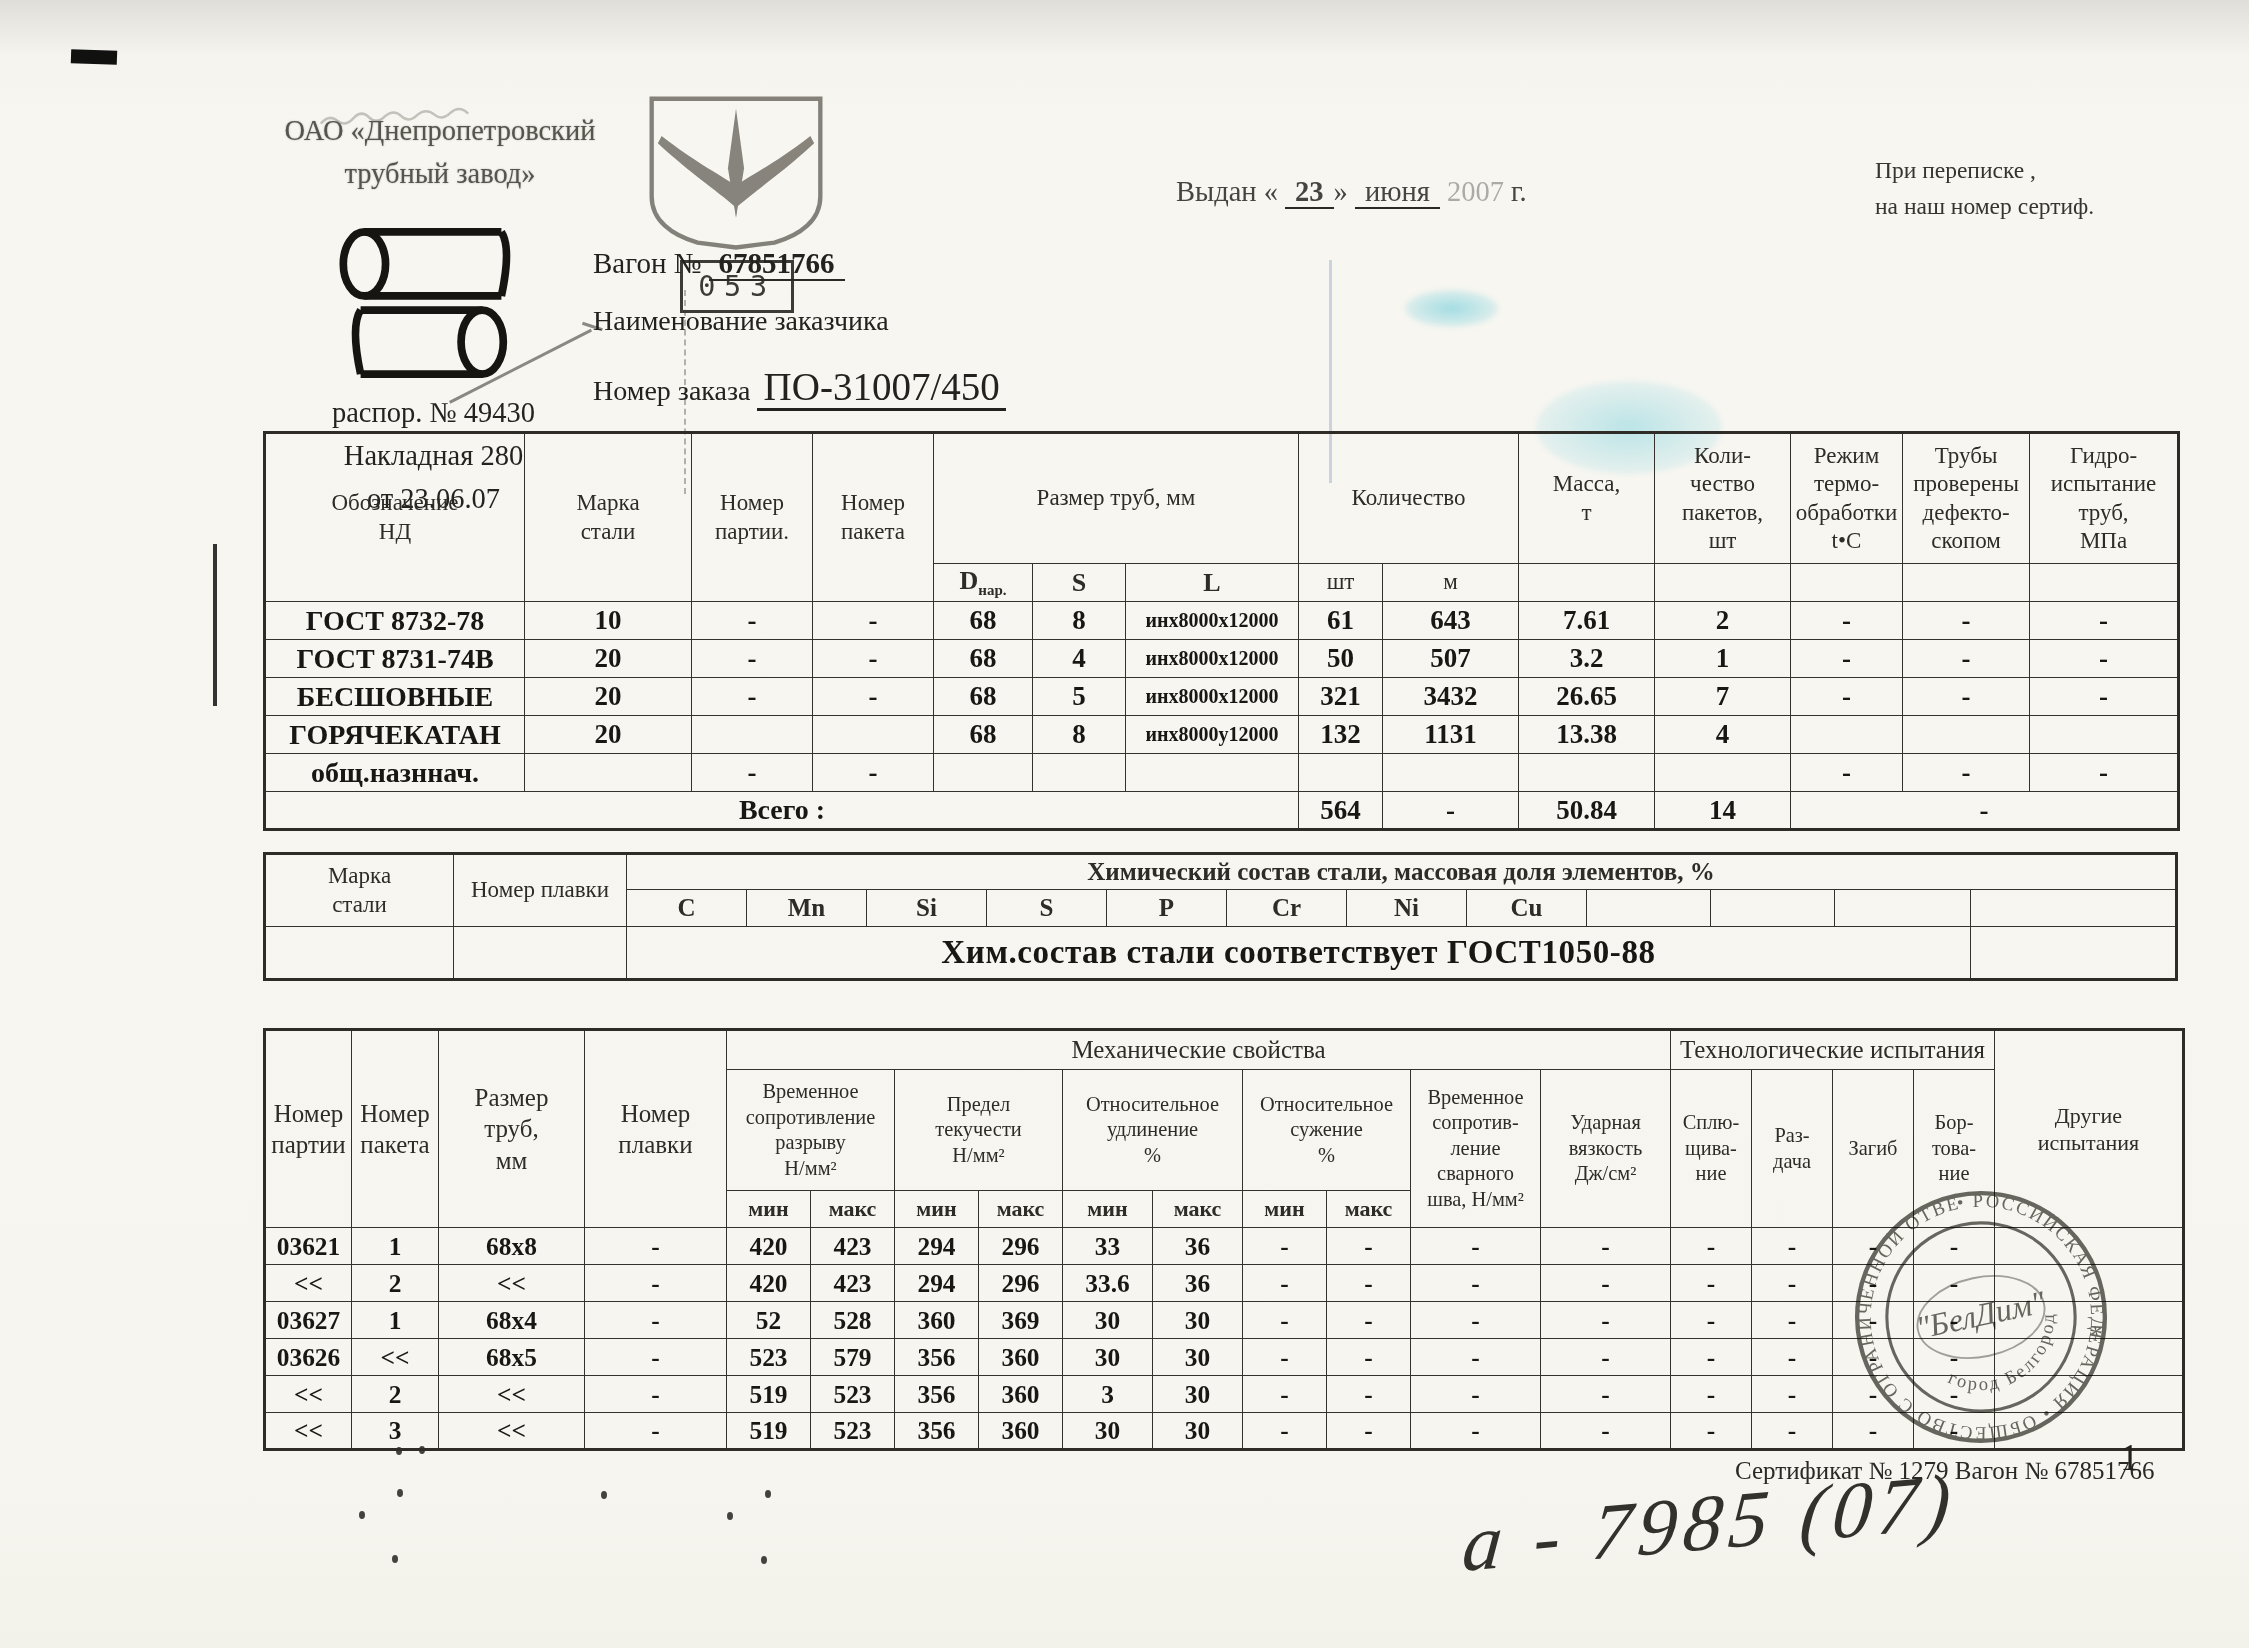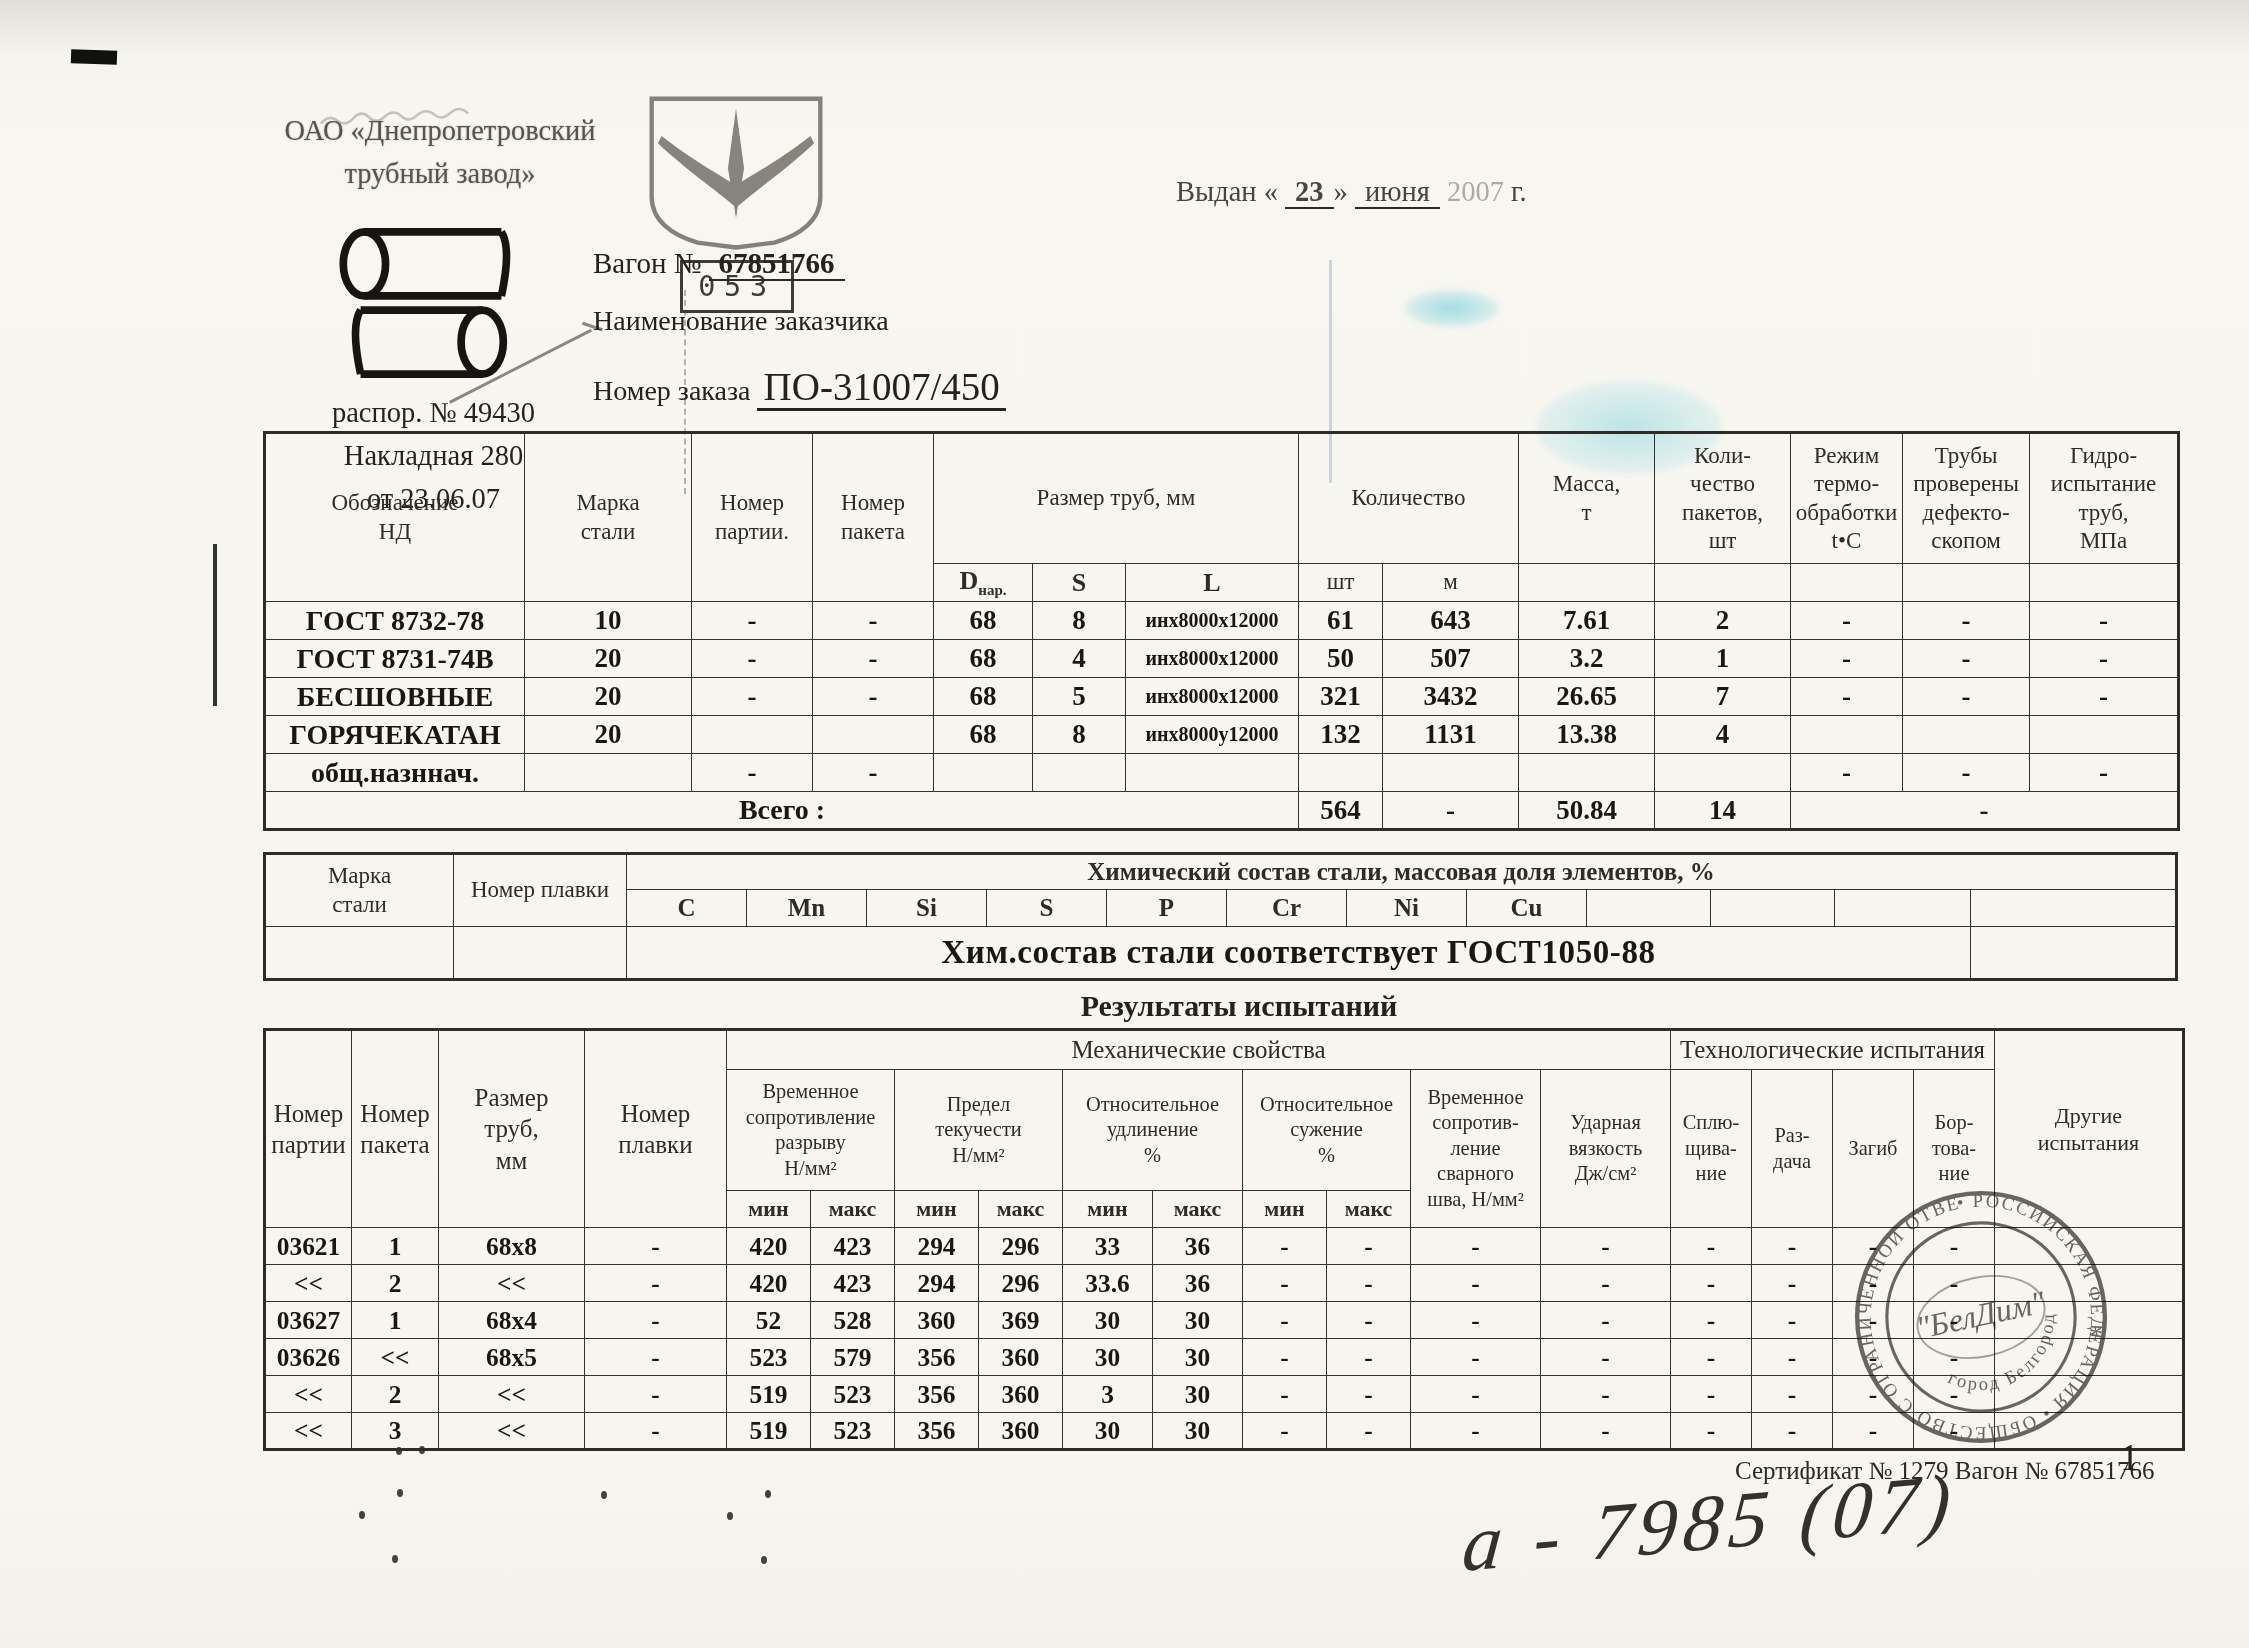--- a/index.html
+++ b/index.html
@@ -120,20 +120,24 @@
   </div>
   <div class="abs customer">Наименование заказчика</div>
   <div class="abs order">
     <span>Номер заказа </span><span class="u2">ПО-31007/450</span>
   </div>
 
   <div class="abs issued">
     <span>Выдан « </span><span class="u" style="font-weight:bold;">23</span><span>»  </span><span class="u">июня</span><span class="faint"> 2007 </span><span> г.</span>
   </div>
 
+  <div class="abs note">
+    <div>При переписке ,</div>
+    <div>на наш номер сертиф.</div>
+  </div>
 
   <table class="tbl ship">
     <colgroup>
       <col style="width:260px">
         <col style="width:167px">
         <col style="width:121px">
         <col style="width:121px">
       <col style="width:99px">
         <col style="width:93px">
         <col style="width:173px">
@@ -325,21 +329,20 @@
     <tbody>
       <tr>
         <td></td>
         <td></td>
         <td colspan="11" class="bigline">Хим.состав стали соответствует ГОСТ1050-88</td>
         <td></td>
       </tr>
     </tbody>
   </table>
 
-  <div class="abs res-title ctr">Результаты испытаний</div>
 
   <table class="tbl res">
     <colgroup>
       <col style="width:87px">
         <col style="width:87px">
         <col style="width:146px">
         <col style="width:142px">
       <col style="width:84px">
         <col style="width:84px">
         <col style="width:84px">

